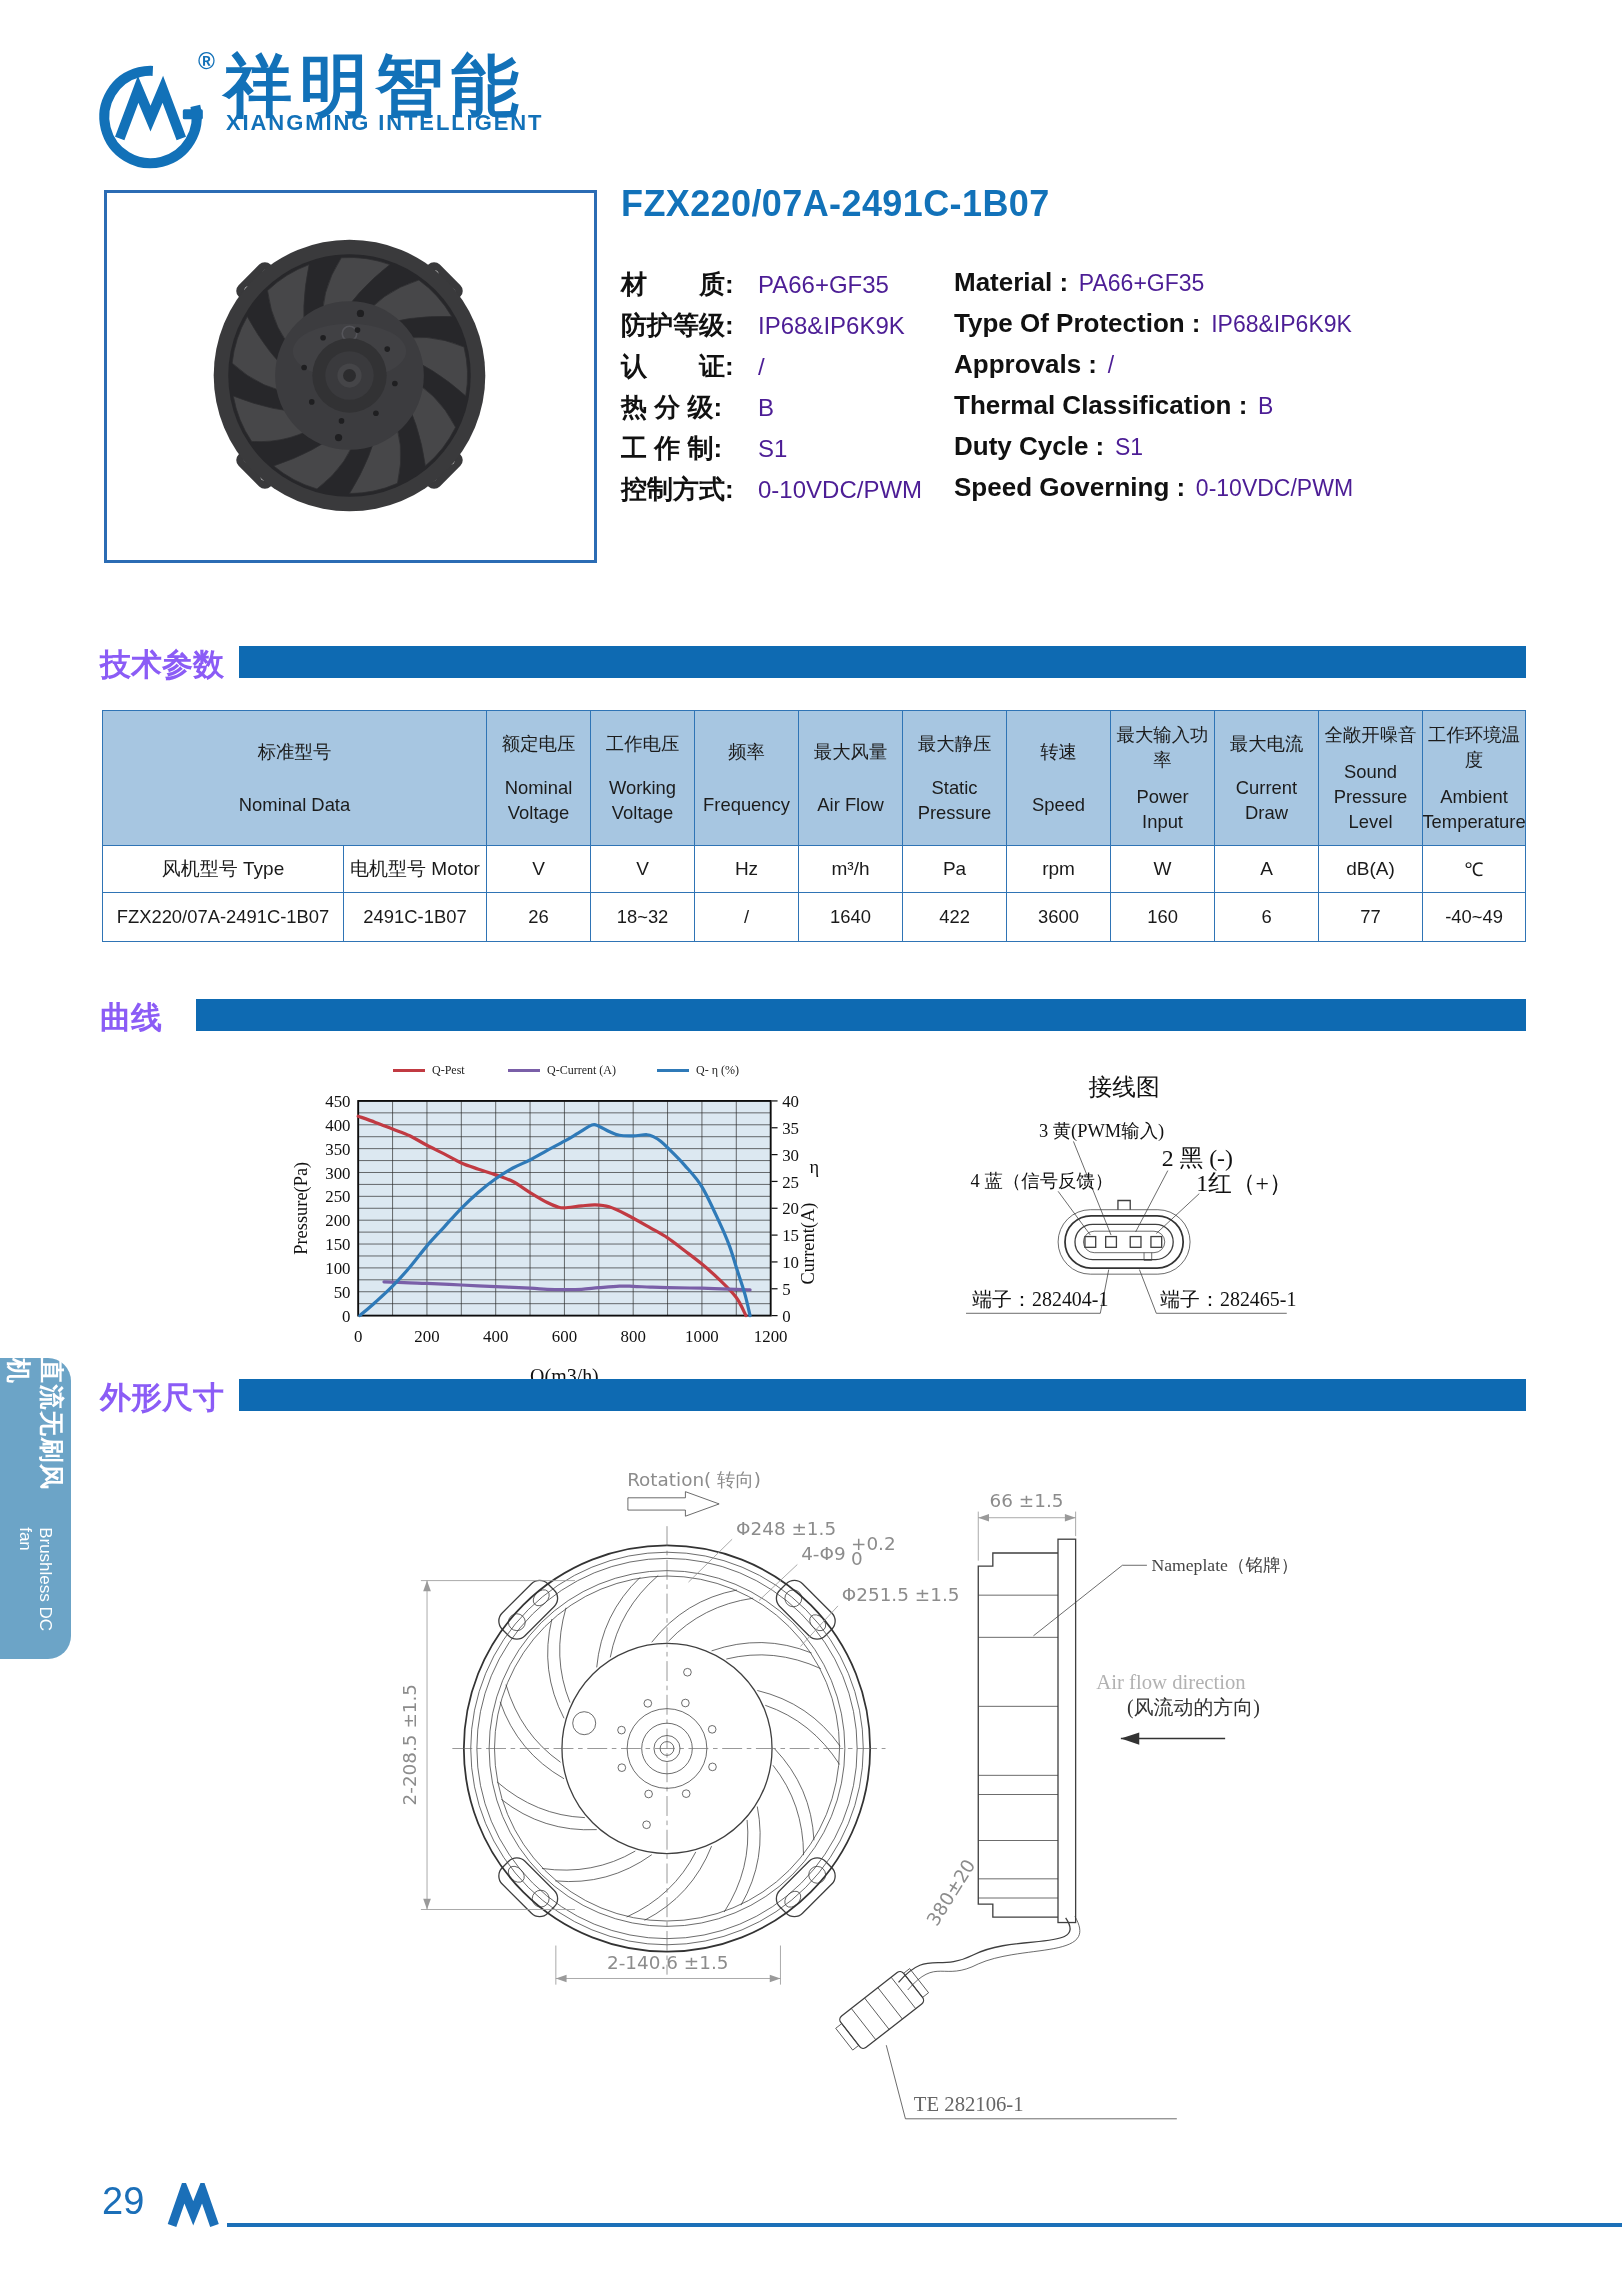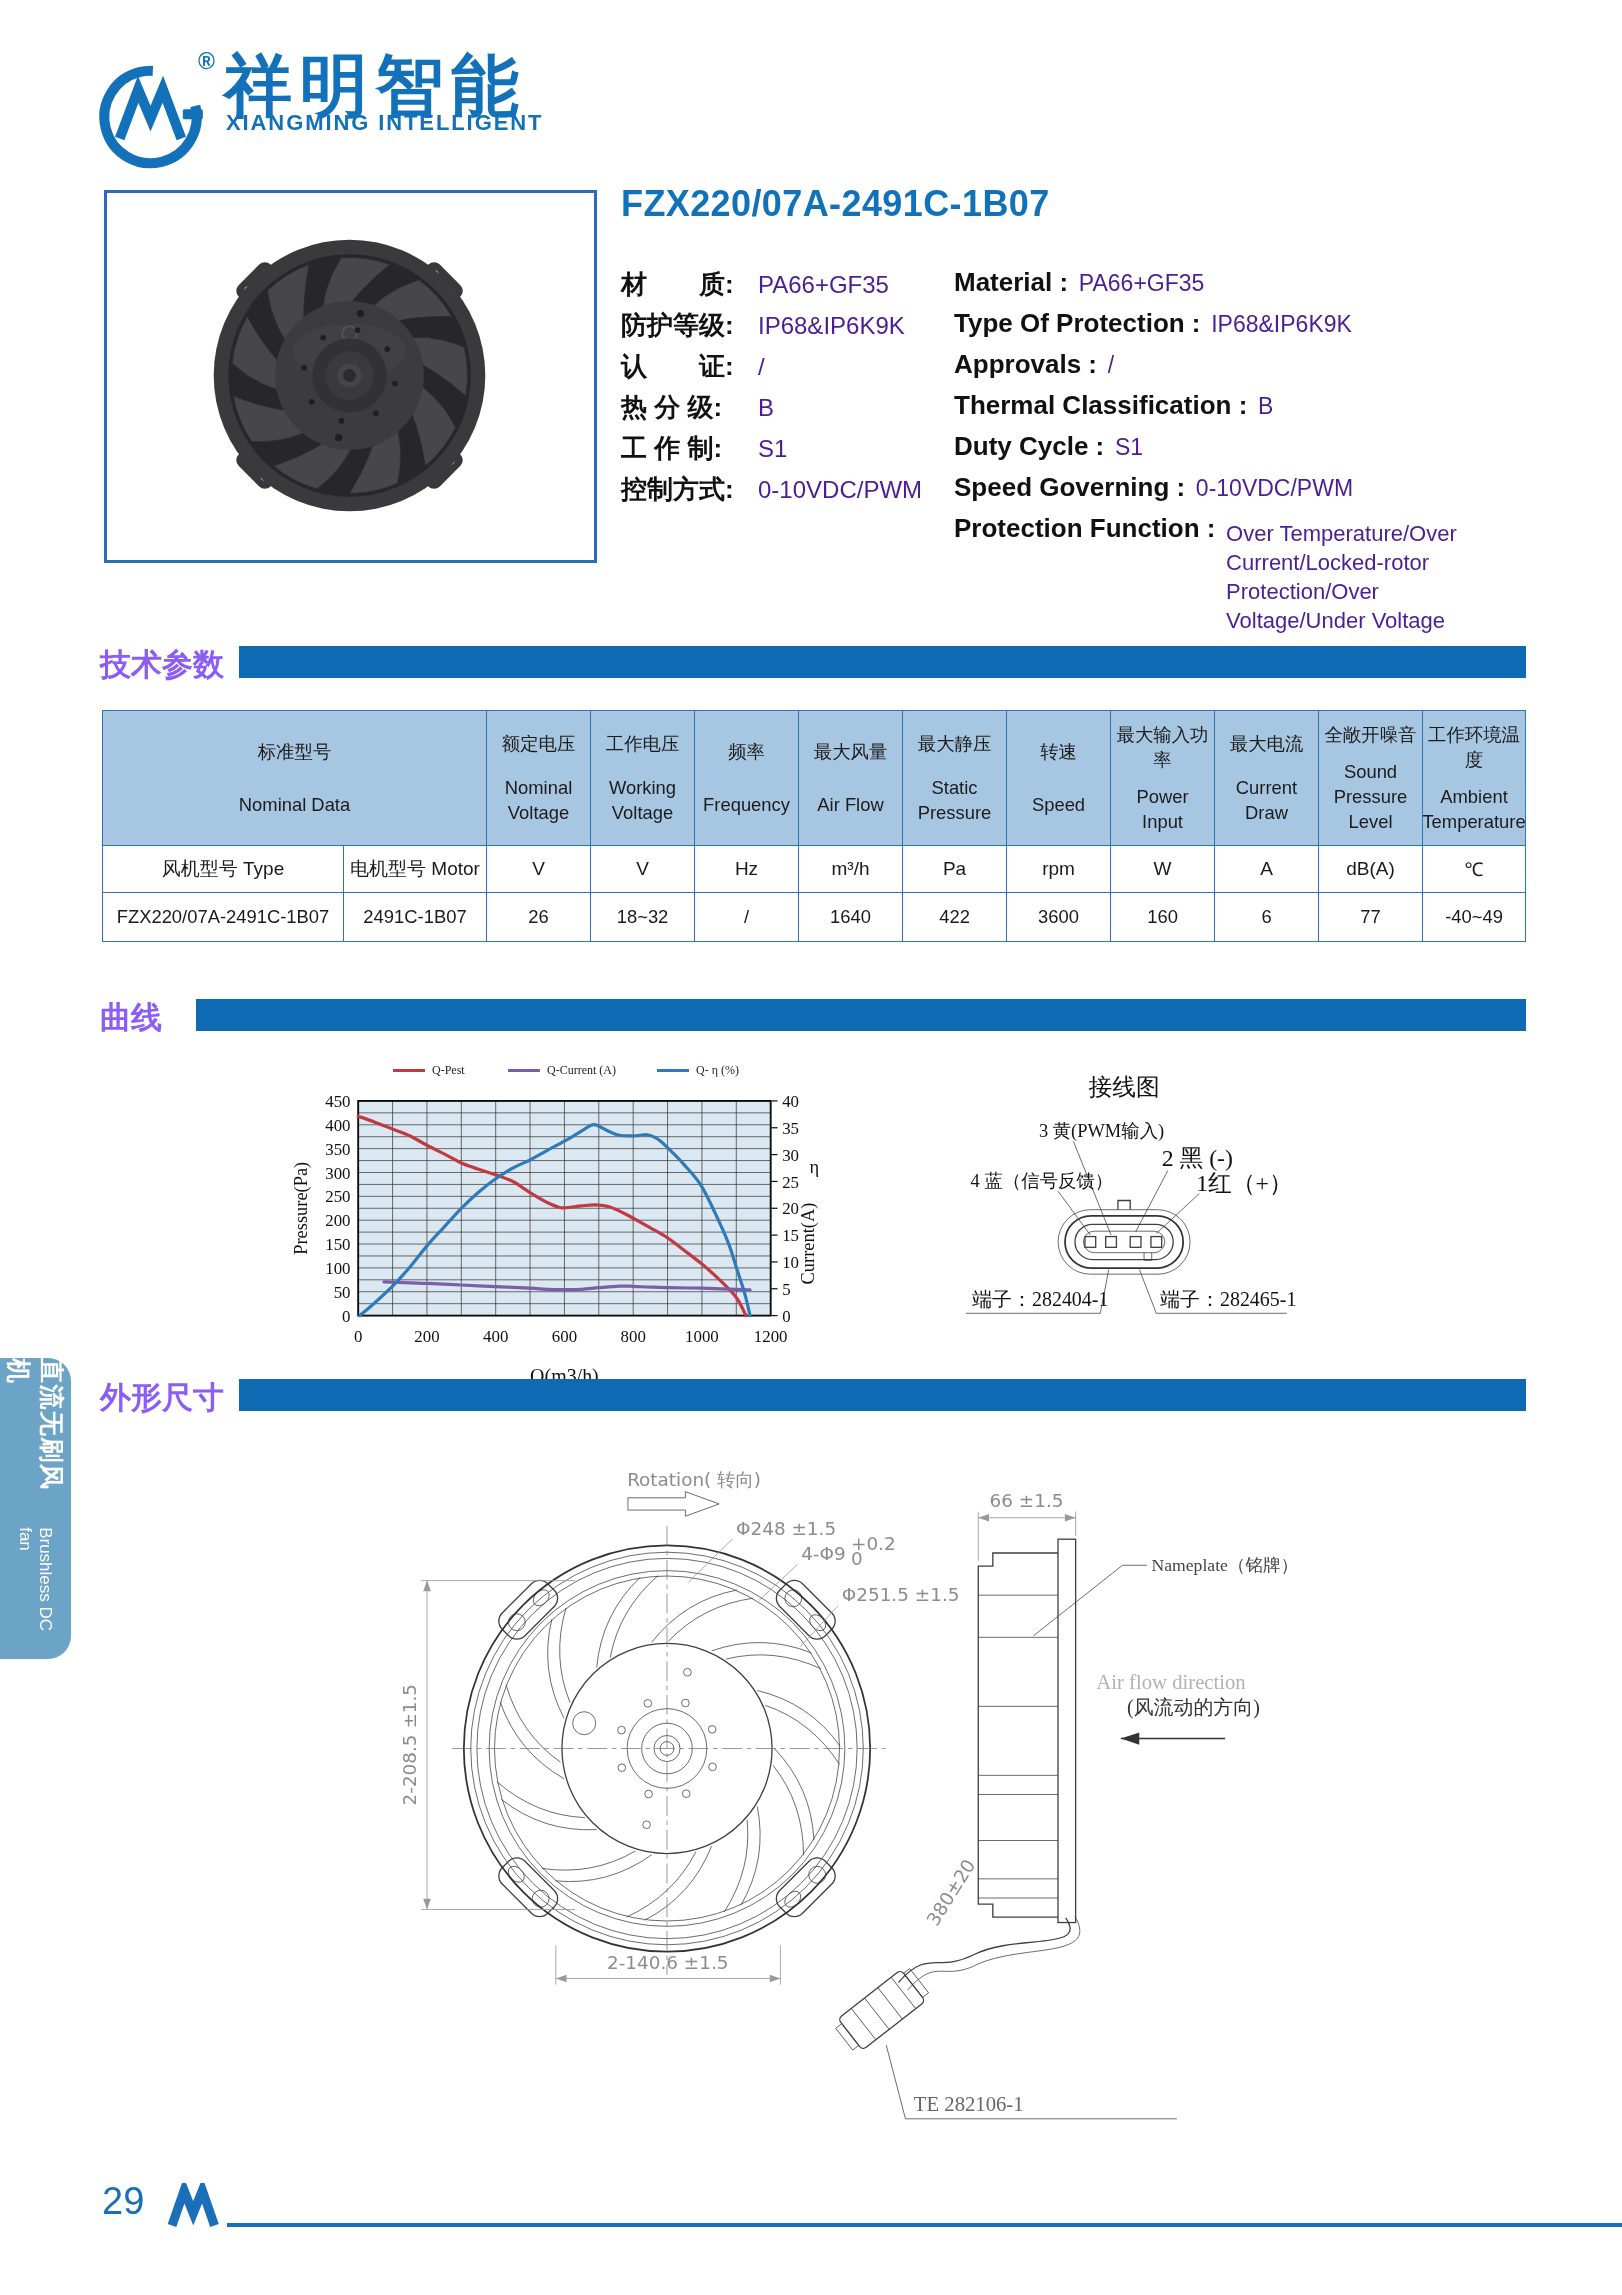--- a/index.html
+++ b/index.html
@@ -187,24 +187,20 @@
       <span class="spec-label">Thermal Classification :</span>
       <span class="spec-value">B</span>
     </div>
   <div class="spec-row">
       <span class="spec-label">Duty Cycle :</span>
       <span class="spec-value">S1</span>
     </div>
   <div class="spec-row">
       <span class="spec-label">Speed Governing :</span>
       <span class="spec-value">0-10VDC/PWM</span>
-    </div>
-  <div class="spec-row tall">
-      <span class="spec-label">Protection Function :</span>
-      <span class="spec-value wrap-en">Over Temperature/Over Current/Locked-rotor Protection/Over Voltage/Under Voltage</span>
     </div>
 </div>
 
 <div class="sec" style="left:100px;top:644px;">技术参数</div>
 <div class="sec-bar" style="left:239px;top:646px;width:1287px;"></div>
 
 <table class="spec-table">
   <colgroup>
     <col style="width:241px">
       <col style="width:143px">

